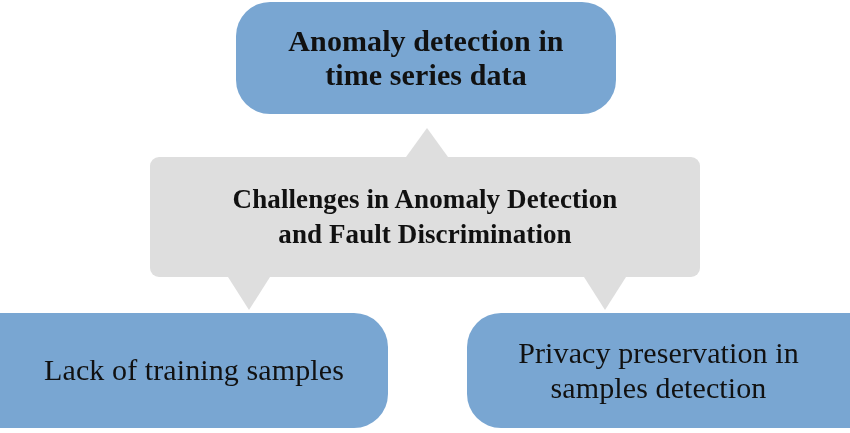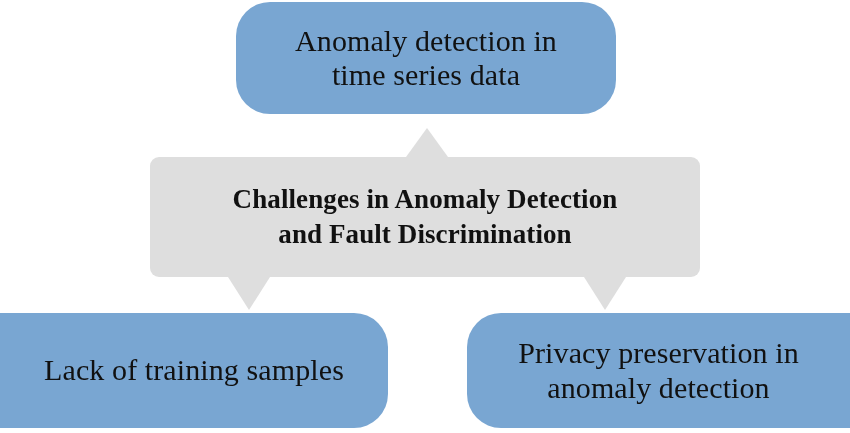--- a/index.html
+++ b/index.html
@@ -56,20 +56,21 @@
     align-items: center;
   }
 
   
   #node-top {
     left: 236px;
     top: 2px;
     width: 380px;
     height: 112px;
     padding: 0 16px;
+    font-weight: bold;
   }
   #node-center {
     left: 150px;
     top: 157px;
     width: 550px;
     height: 120px;
     padding: 0 14px;
   }
   #node-bottom-left {
     left: -40px;
@@ -141,16 +142,16 @@
   <div class="connector connector-down" id="connector-bottom-left"></div>
 
   <div class="connector connector-down" id="connector-bottom-right"></div>
 
   <div class="node node-leaf" id="node-bottom-left">
     <span class="node-label">Lack of training samples</span>
   </div>
 
   <div class="node node-leaf" id="node-bottom-right">
     <span class="node-label">Privacy preservation in
-anomaly detection</span>
+samples detection</span>
   </div>
 
 </div>
 
 </body></html>

